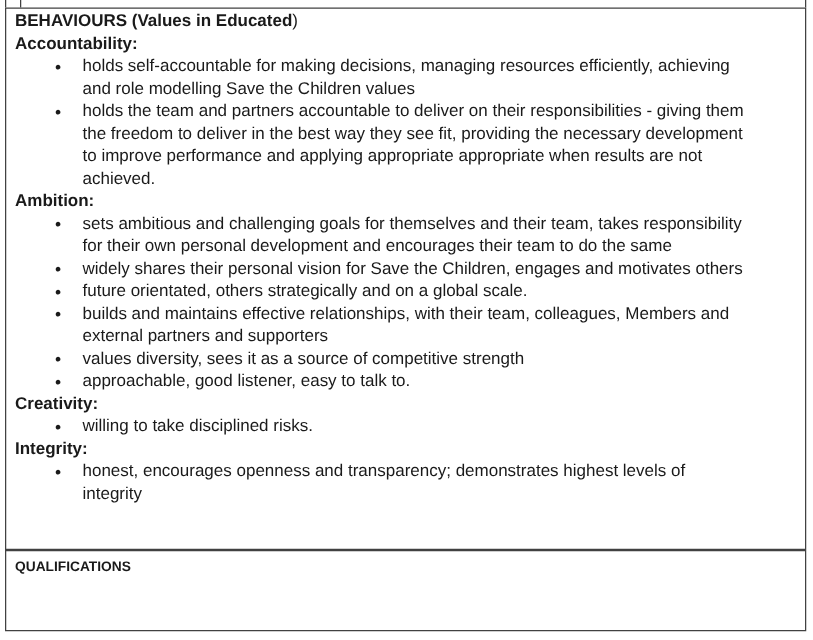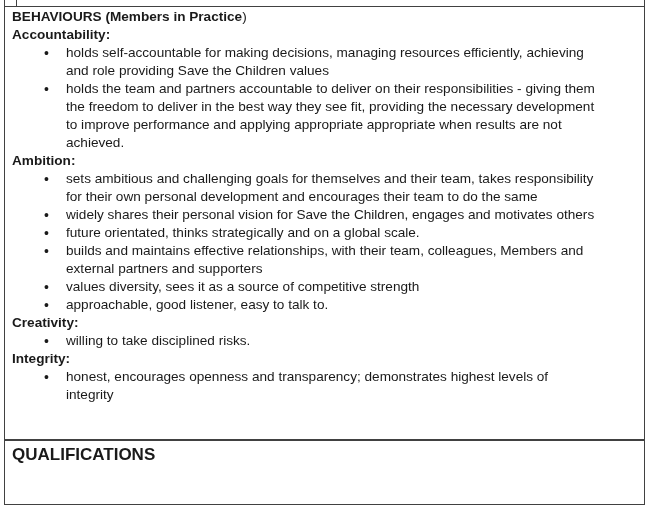--- a/index.html
+++ b/index.html
@@ -19,21 +19,21 @@
   .strip-top .tick{position:absolute;left:11px;top:0;width:1px;height:6px;background:#414141;}
   .cell{
     box-sizing:border-box;border:1px solid #414141;background:#ffffff;
   }
   .cell.behaviours{
     height:434px;padding:1px 4px 0 7px;
     font-size:13.6px;line-height:18px;overflow:hidden;
   }
   .cell.qualifications{
     height:65px;padding:4px 7px;
-    font-size:17px;line-height:19px;overflow:hidden;
+    font-size:11px;line-height:19px;overflow:hidden;
   }
   .title,.heading{font-weight:bold;}
   .title .reg{font-weight:normal;}
   ul.bullets{margin:0;padding:0;list-style:none;}
   ul.bullets li{position:relative;margin-left:54px;}
   ul.bullets li::before{
     content:"\2022";position:absolute;left:-22px;top:0;
     font-size:14px;line-height:18px;color:#1a1a1a;
   }
   .bullet-line,.q-body{white-space:nowrap;}
@@ -42,46 +42,46 @@
 <body>
 
 <div id="screenshot">
   <div class="doc-table">
 
     <div class="strip-top">
       <div class="tick"></div>
     </div>
 
     <div class="cell behaviours">
-      <div class="title"><span>BEHAVIOURS (Members in Practice</span><span class="reg">)</span></div>
+      <div class="title"><span>BEHAVIOURS (Values in Educated</span><span class="reg">)</span></div>
       <div>
           <div class="heading">Accountability:</div>
           <ul class="bullets">
             <li>
               <div class="bullet-line">holds self-accountable for making decisions, managing resources efficiently, achieving</div>
-              <div class="bullet-line">and role providing Save the Children values</div>
+              <div class="bullet-line">and role modelling Save the Children values</div>
             </li>
             <li>
               <div class="bullet-line">holds the team and partners accountable to deliver on their responsibilities - giving them</div>
               <div class="bullet-line">the freedom to deliver in the best way they see fit, providing the necessary development</div>
               <div class="bullet-line">to improve performance and applying appropriate appropriate when results are not</div>
               <div class="bullet-line">achieved.</div>
             </li>
           </ul>
           <div class="heading">Ambition:</div>
           <ul class="bullets">
             <li>
               <div class="bullet-line">sets ambitious and challenging goals for themselves and their team, takes responsibility</div>
               <div class="bullet-line">for their own personal development and encourages their team to do the same</div>
             </li>
             <li>
               <div class="bullet-line">widely shares their personal vision for Save the Children, engages and motivates others</div>
             </li>
             <li>
-              <div class="bullet-line">future orientated, thinks strategically and on a global scale.</div>
+              <div class="bullet-line">future orientated, others strategically and on a global scale.</div>
             </li>
           </ul>
           <ul class="bullets">
             <li>
               <div class="bullet-line">builds and maintains effective relationships, with their team, colleagues, Members and</div>
               <div class="bullet-line">external partners and supporters</div>
             </li>
             <li>
               <div class="bullet-line">values diversity, sees it as a source of competitive strength</div>
             </li>

